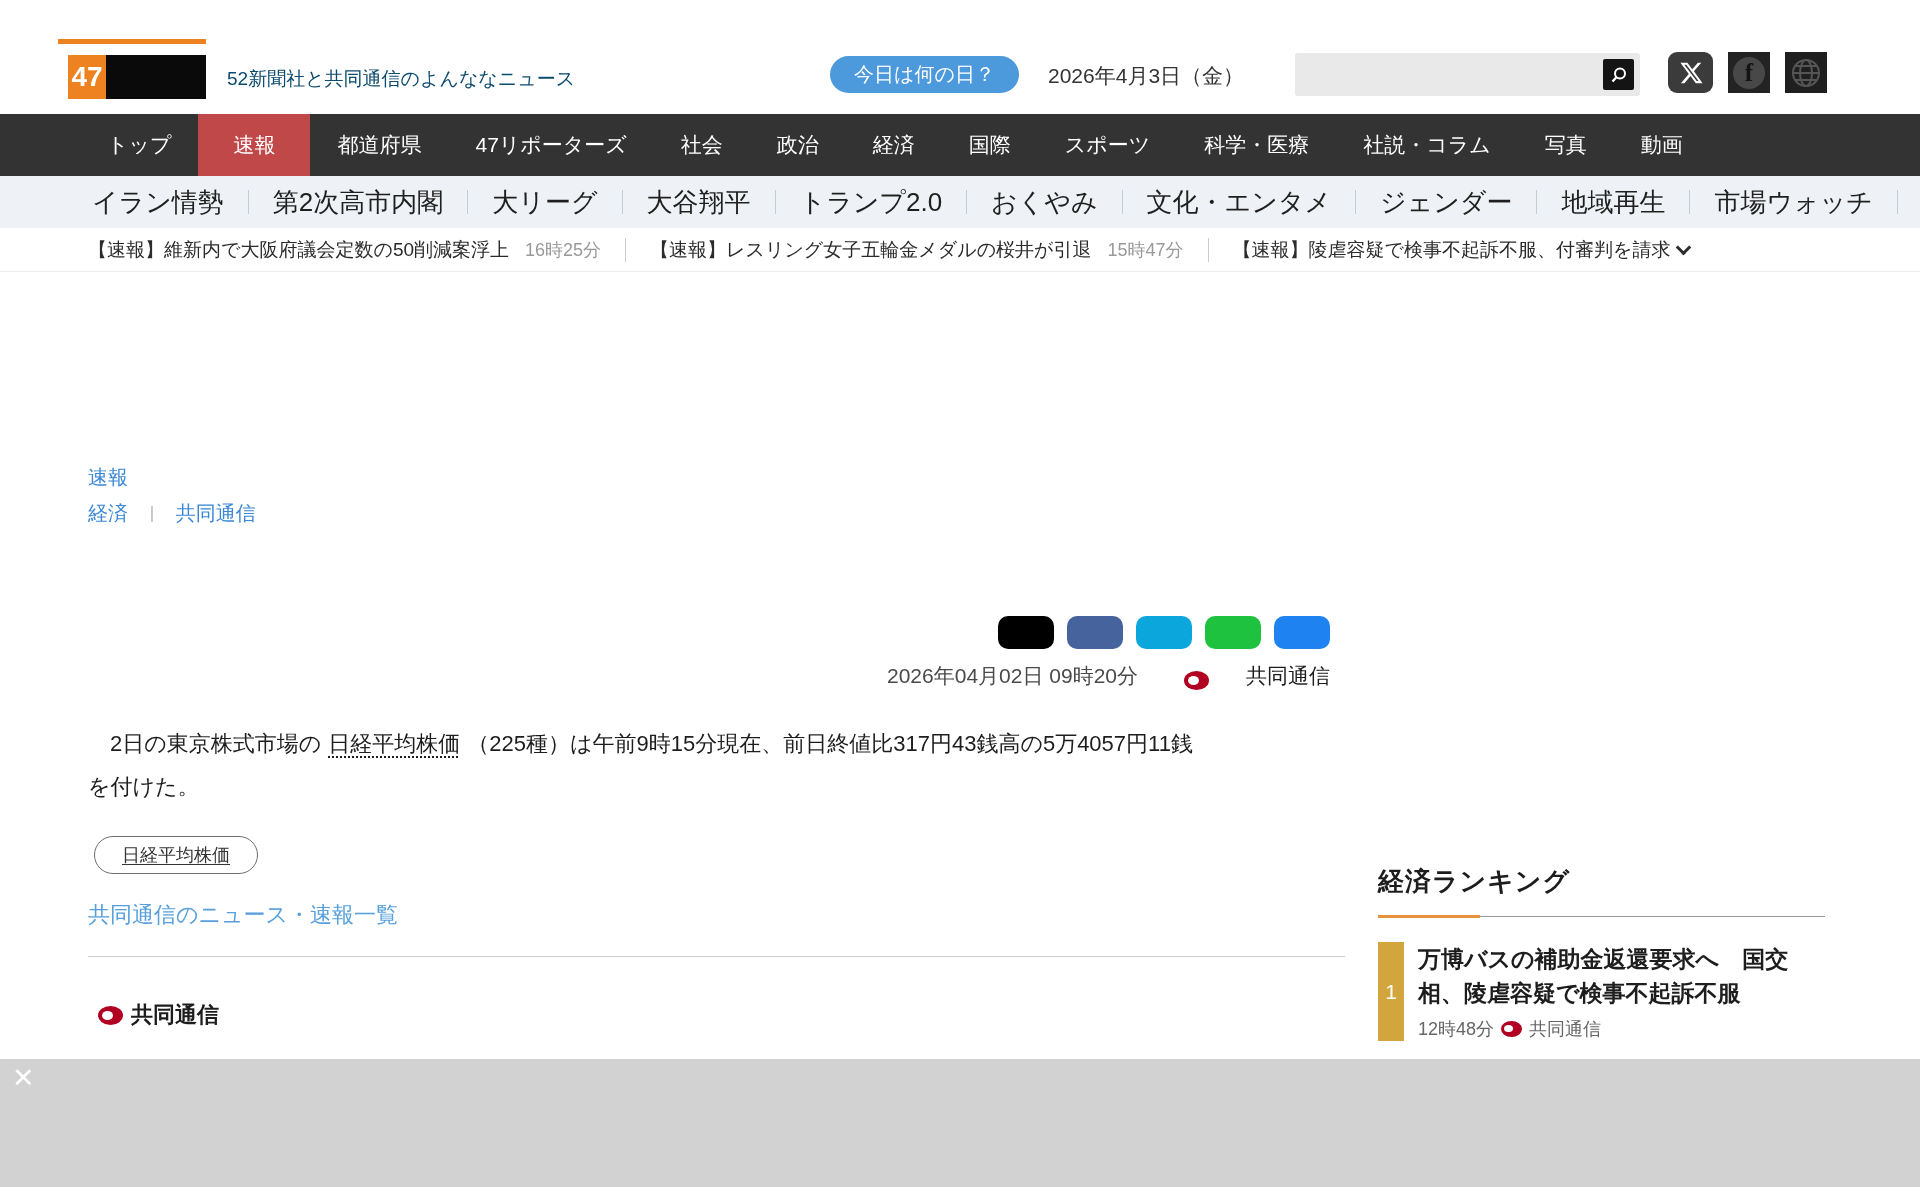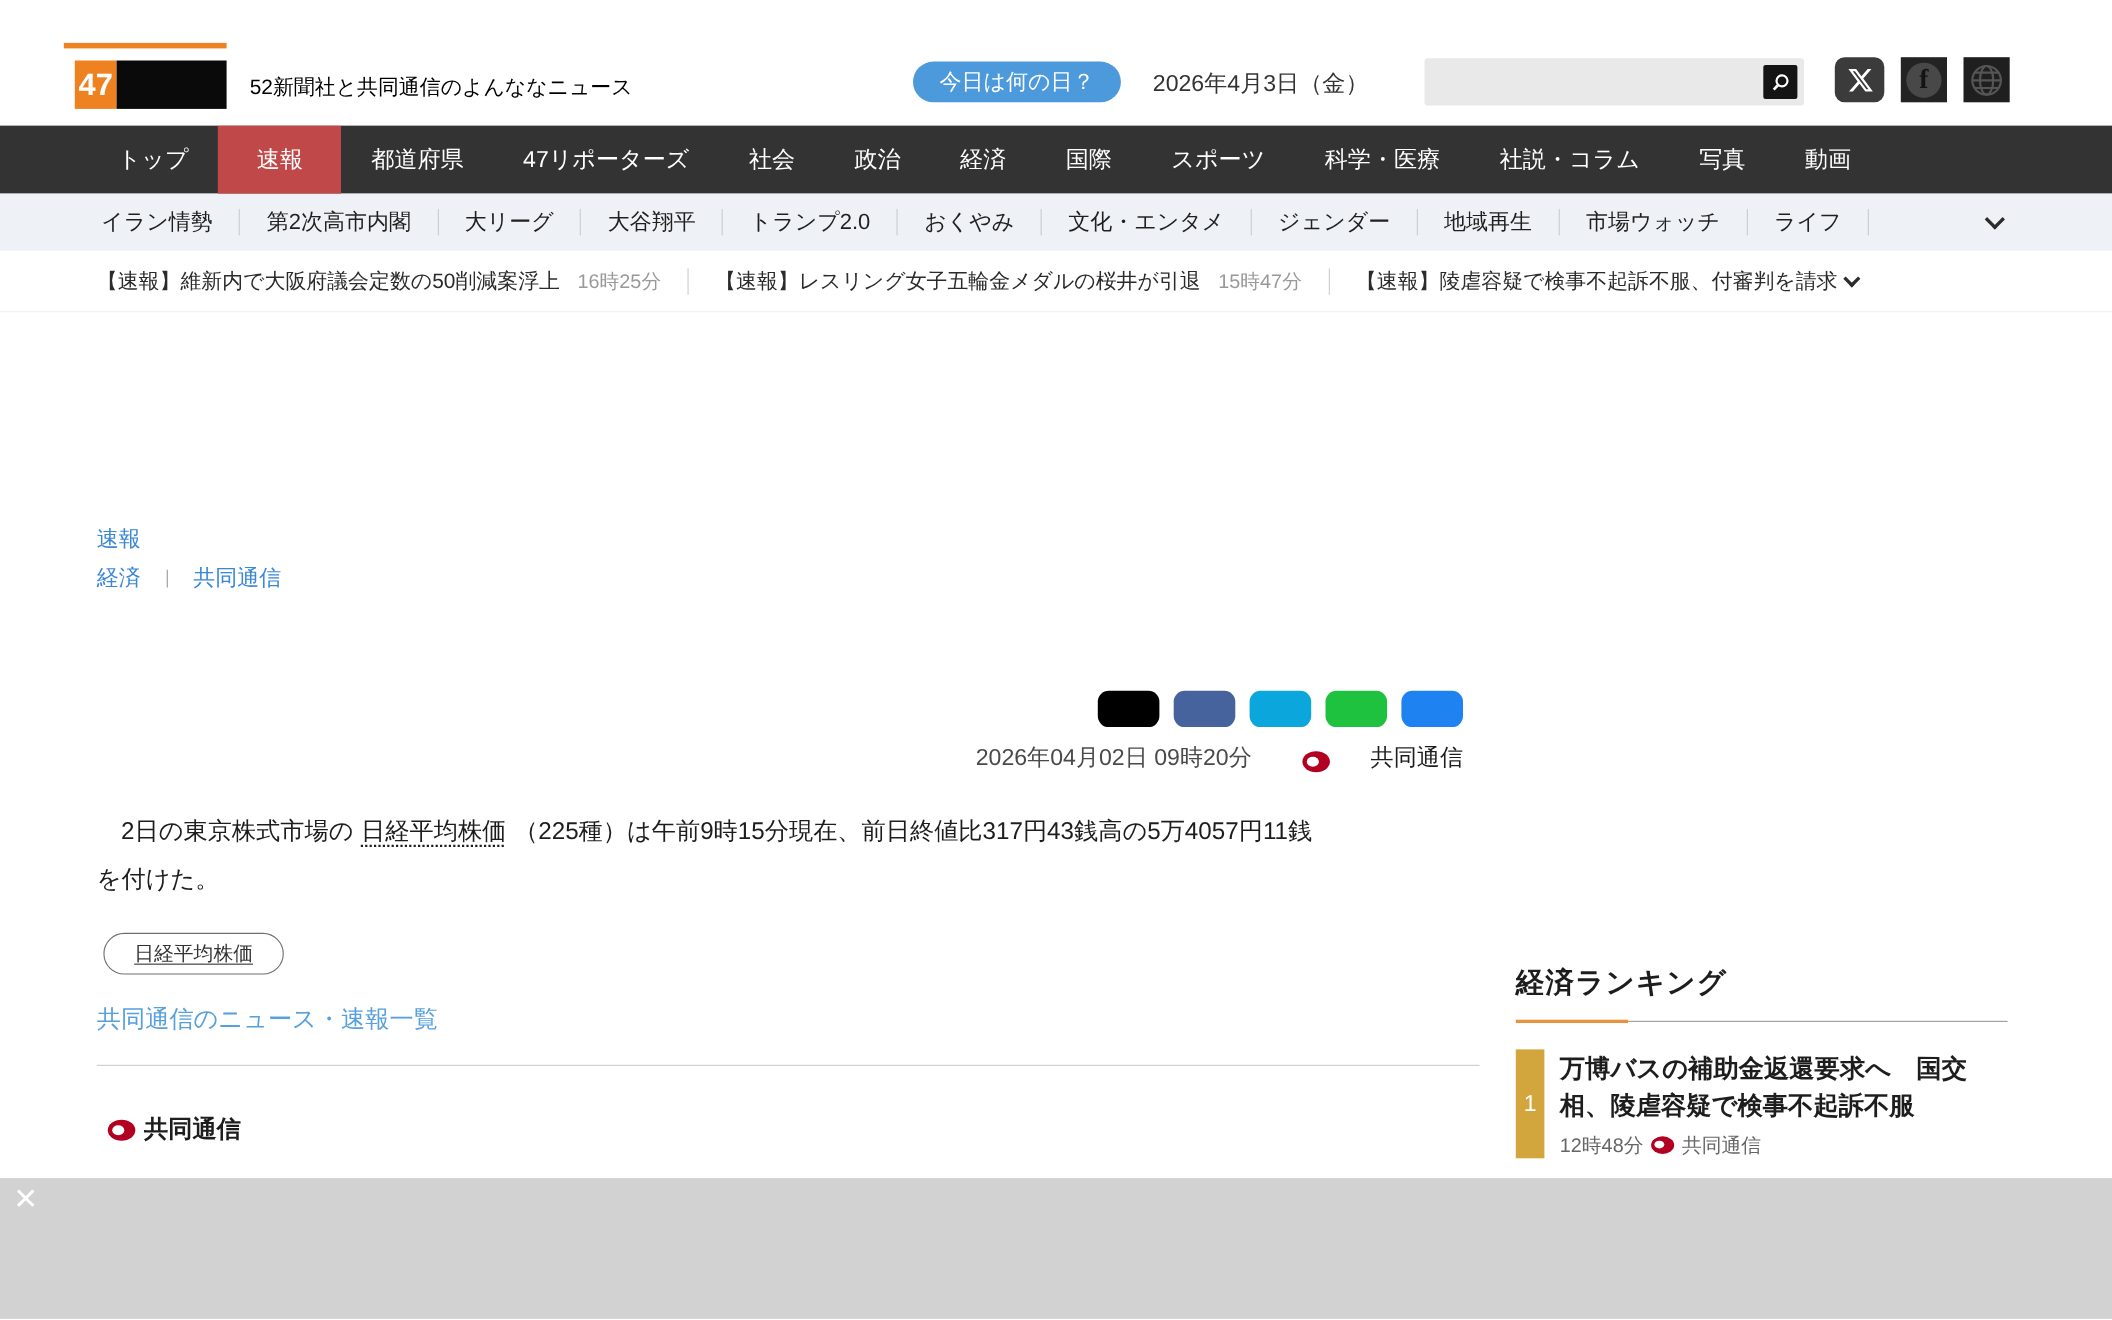--- a/index.html
+++ b/index.html
@@ -12,21 +12,21 @@
   }
   .page { position:relative; width:1920px; height:1200px; }
 
   
   .header { position:relative; height:114px; background:#fff; }
   .brand-line { position:absolute; left:58px; top:39px; width:148px; height:5px; background:#ee8120; }
   .logo { position:absolute; left:68px; top:55px; display:flex; cursor:pointer; }
   .logo-47 { width:38px; height:44px; background:#ee8120; color:#fff; font-size:28px; font-weight:bold;
              display:flex; align-items:center; justify-content:center; }
   .logo-news { width:100px; height:44px; background:#0a0a0a; }
-  .tagline { position:absolute; left:227px; top:66px; font-size:19px; color:#000000; }
+  .tagline { position:absolute; left:227px; top:66px; font-size:19px; color:#0c4a6e; }
   .today-btn { position:absolute; left:830px; top:56px; height:37px; padding:0 24px; background:#4c99db;
                border-radius:19px; color:#fff; font-size:20px; display:flex; align-items:center; cursor:pointer; }
   .today-btn span { }
   .header-date { position:absolute; left:1048px; top:62px; font-size:21px; color:#333; }
   .search { position:absolute; left:1295px; top:53px; width:345px; height:43px; background:#e9e9e9;
             border-radius:3px; display:flex; align-items:center; }
   .search input { flex:1; border:none; background:transparent; outline:none; font-size:18px;
                   padding:0 12px; height:100%; font-family:inherit; }
   .search-btn { width:31px; height:31px; background:#141414; margin-right:6px; border:none;
                 display:flex; align-items:center; justify-content:center; cursor:pointer; border-radius:2px; }
@@ -42,30 +42,30 @@
                 display:flex; align-items:center; justify-content:center; cursor:pointer; }
 
   
   .main-nav { height:62px; background:#333; display:flex; align-items:stretch; padding-left:80px;
               font-size:21px; color:#fff; }
   .main-nav .nav-item { display:flex; align-items:center; padding:0 27px; cursor:pointer; white-space:nowrap; }
   .main-nav .nav-item.active { background:#c04848; padding:0 35px; }
 
   
   .sub-nav { height:52px; background:#eef1f6; display:flex; align-items:center; padding-left:68px;
-             font-size:20px; color:#1f1f1f;text-align:right; }
+             font-size:26px; color:#1f1f1f;text-align:right; }
   .sub-nav .sub-item { padding:0 24px; cursor:pointer; white-space:nowrap; line-height:24px; }
   .sub-nav .sub-item + .sub-item { border-left:1px solid #c6ccd6; }
   .sub-nav .sub-item:last-of-type { border-right:1px solid #c6ccd6; }
   .chevron { width:13px; height:13px; border-right:3px solid #2b2b2b; border-bottom:3px solid #2b2b2b;
              transform:rotate(45deg); cursor:pointer; }
   .sub-nav .chevron { margin-left:auto; margin-right:100px; margin-top:-6px; }
 
   
-  .ticker { height:56px; background:#fff; border-bottom:1px solid #ececec; display:flex; align-items:center;
+  .ticker { height:44px; background:#fff; border-bottom:1px solid #ececec; display:flex; align-items:center;
             padding-left:88px; font-size:19px; }
   .t-item { display:flex; align-items:baseline; cursor:pointer; }
   .t-title { color:#2b2b2b; white-space:nowrap; }
   .t-item.clip .t-title { max-width:452px; overflow:hidden; display:inline-block; }
   .t-time { color:#999; font-size:18px; margin-left:16px; }
   .t-sep { width:1px; height:24px; background:#ccc; margin:0 24px; align-self:center; }
   .ticker .chevron { width:11px; height:11px; margin-left:8px; margin-top:-4px; align-self:center; }
 
   
   .main { position:relative; height:787px; background:#fff; }

